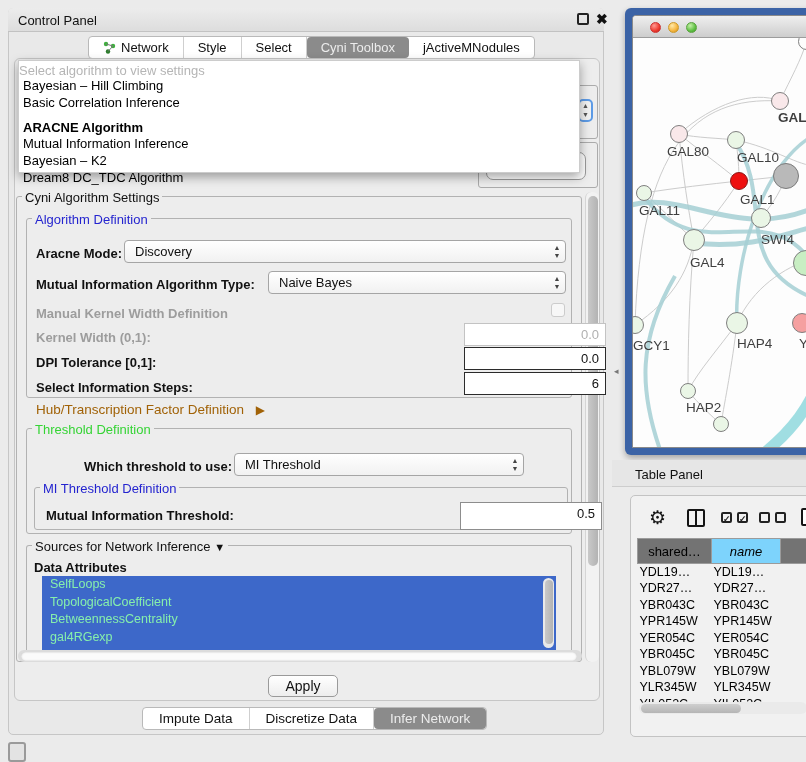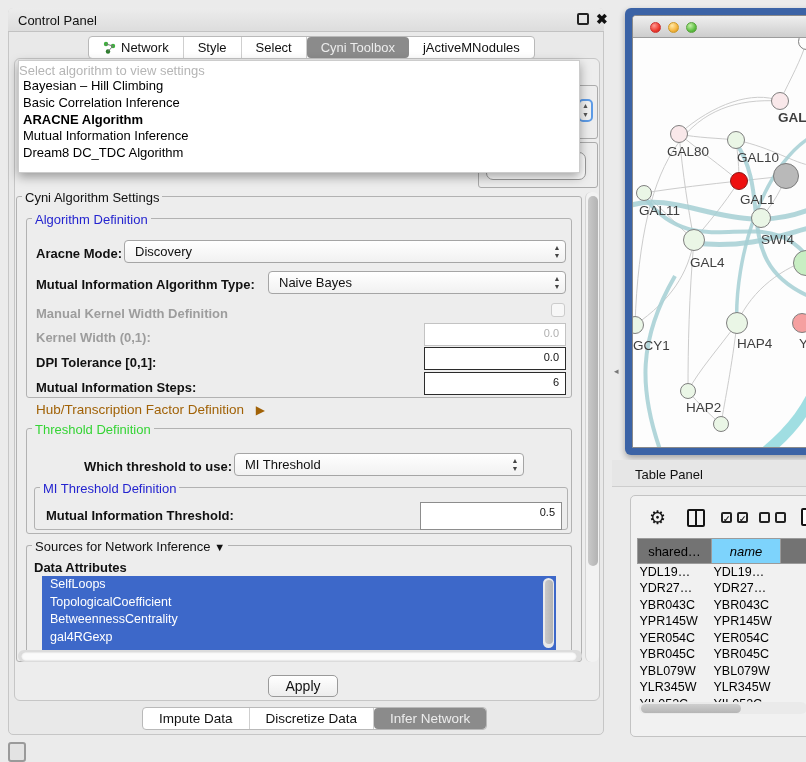--- a/index.html
+++ b/index.html
@@ -26,44 +26,44 @@
   
   .frag-group1 { left:478px; top:85px; width:120px; height:54px; border:1px solid #ababab; border-radius:3px; background:#ededed; }
   .frag-stepper { left:578px; top:99px; width:15px; height:23px; border:2px solid #5d9be6; border-radius:5px; background:#f2f2f2; font-size:7px; color:#555; text-align:center; line-height:9px; }
   .frag-group2 { left:478px; top:142px; width:120px; height:46px; border:1px solid #ababab; border-radius:3px; background:#ededed; }
   .frag-combo { left:486px; top:152px; width:100px; height:28px; border:1px solid #9a9a9a; border-radius:7px; background:#fdfdfd; }
 
   
   .popup { left:18px; top:60px; width:562px; height:113px; background:#ffffff; border:1px solid #cccccc; box-shadow:0 4px 10px rgba(0,0,0,.35); z-index:50; }
   .popup-prompt { width:100%; text-align:left; color:#b5b5b5; font-size:13px; padding-top:2px; }
   .dd-item { font-size:13px; color:#000; padding:1px 4px; line-height:14.8px; }
-  .dd-item.bold { font-weight:bold; }
+  .dd-item.bold { font-weight:bold;margin-top:8px; }
 
   
   .group { border:1px solid #b2b2b2; border-radius:3px; }
   .group-label { position:absolute; background:#ededed; padding:0 3px; font-size:13px; }
   .lbl-blue { color:#2424cf; }
   .lbl-green { color:#35d435; }
   .lbl-bold { font-weight:bold; color:#111; font-size:13px; }
   .lbl-dis { font-weight:bold; color:#9d9d9d; font-size:13px; }
 
   .combo { background:linear-gradient(#ffffff,#f1f1f1); border:1px solid #a5a5a5; border-radius:4px; font-size:13px; color:#111; display:flex; align-items:center; }
   .combo .txt { flex:1; padding-left:10px; }
   .combo .step { width:16px; text-align:center; font-size:7px; line-height:8px; color:#444; }
-  .field { background:#ffffff; border:1px solid #2b2b2b; font-size:11px; color:#111; text-align:right; padding:3px 6px 0 0; }
+  .field { background:#ffffff; border:1px solid #2b2b2b; font-size:13px; color:#111; text-align:right; padding:3px 6px 0 0;margin-left:40px; }
   .field.dis { border:1px solid #c3c3c3; color:#b0b0b0; }
   .checkbox { width:14px; height:14px; border:1px solid #cccccc; border-radius:3px; background:#f7f7f7; }
 
   .vscroll { background:#f2f2f2; border-left:1px solid #d5d5d5; border-radius:6px; }
   .vthumb { background:linear-gradient(90deg,#c9c9c9,#b3b3b3); border-radius:6px; }
   .hscroll-track { background:#dcdcdc; border-radius:7px; }
   .hscroll-thumb { background:#fbfbfb; border-radius:6px; box-shadow:inset 0 0 2px rgba(0,0,0,.25); }
 
   .attr-list { background:#3d68c9; }
-  .attr-item { color:#ffffff; font-size:12.5px; padding:1px 0 1px 8px; line-height:15.5px; }
+  .attr-item { color:#86efac; font-size:12.5px; padding:1px 0 1px 8px; line-height:15.5px; }
 
   .btn { background:linear-gradient(#ffffff,#ededed); border:1px solid #9a9a9a; border-radius:5px; font-size:14px; color:#111; text-align:center; }
 
   .bottom-tabbar { top:707px; height:23px; background:#ffffff; border:1px solid #b9b9b9; border-radius:4px; display:flex; z-index:5; }
   .btab { padding:0 16px; font-size:13.5px; color:#111; display:flex; align-items:center; border-right:1px solid #cfcfcf; }
   .btab:last-child { border-right:none; }
   .btab.sel { background:#8b8b8b; color:#ececec; border-radius:4px; border-right:none; }
 
   .mini-square { left:8px; top:742px; width:18px; height:20px; border:2px solid #9a9a9a; border-radius:3px; background:#e3e3e3; }
 
@@ -143,20 +143,21 @@
 <div class="abs frag-stepper">▲<br>▼</div>
 <div class="abs frag-group2"></div>
 <div class="abs frag-combo"></div>
 
 <div class="abs popup">
   <div class="popup-prompt">Select algorithm to view settings</div>
   <div class="dd-item">Bayesian – Hill Climbing</div>
   <div class="dd-item">Basic Correlation Inference</div>
   <div class="dd-item bold">ARACNE Algorithm</div>
   <div class="dd-item">Mutual Information Inference</div>
+  <div class="dd-item">Bayesian – K2</div>
   <div class="dd-item">Dream8 DC_TDC Algorithm</div>
 </div>
 
 <div class="abs group" style="left:16px; top:196px; width:566px; height:466px;"></div>
 <div class="abs group-label" style="left:22px; top:190px; color:#111;">Cyni Algorithm Settings</div>
 
 <div class="abs vscroll" style="left:585px; top:192px; width:14px; height:470px;">
   <div class="vthumb" style="position:absolute; left:2px; top:4px; width:10px; height:370px;"></div>
 </div>
 
@@ -177,21 +178,21 @@
 
 <div class="abs lbl-dis" style="left:36px; top:306px;">Manual Kernel Width Definition</div>
 <div class="abs checkbox" style="left:551px; top:303px;"></div>
 
 <div class="abs lbl-dis" style="left:36px; top:330px;">Kernel Width (0,1):</div>
 <div class="abs field dis" style="left:424px; top:323px; width:142px; height:23px;">0.0</div>
 
 <div class="abs lbl-bold" style="left:36px; top:355px;">DPI Tolerance [0,1]:</div>
 <div class="abs field" style="left:424px; top:347px; width:142px; height:23px;">0.0</div>
 
-<div class="abs lbl-bold" style="left:36px; top:380px;">Mutual Information Steps:</div>
+<div class="abs lbl-bold" style="left:36px; top:380px;">Select Information Steps:</div>
 <div class="abs field" style="left:424px; top:372px; width:142px; height:23px;">6</div>
 
 <div class="abs" style="left:36px; top:402px; font-size:13.5px; color:#a16207;">
   <span>Hub/Transcription Factor Definition</span>
   <span style="margin-left:8px; font-size:12px;">▶</span>
 </div>
 
 <div class="abs group" style="left:26px; top:428px; width:546px; height:106px;"></div>
 <div class="abs group-label lbl-green" style="left:32px; top:422px;">Threshold Definition</div>
 

